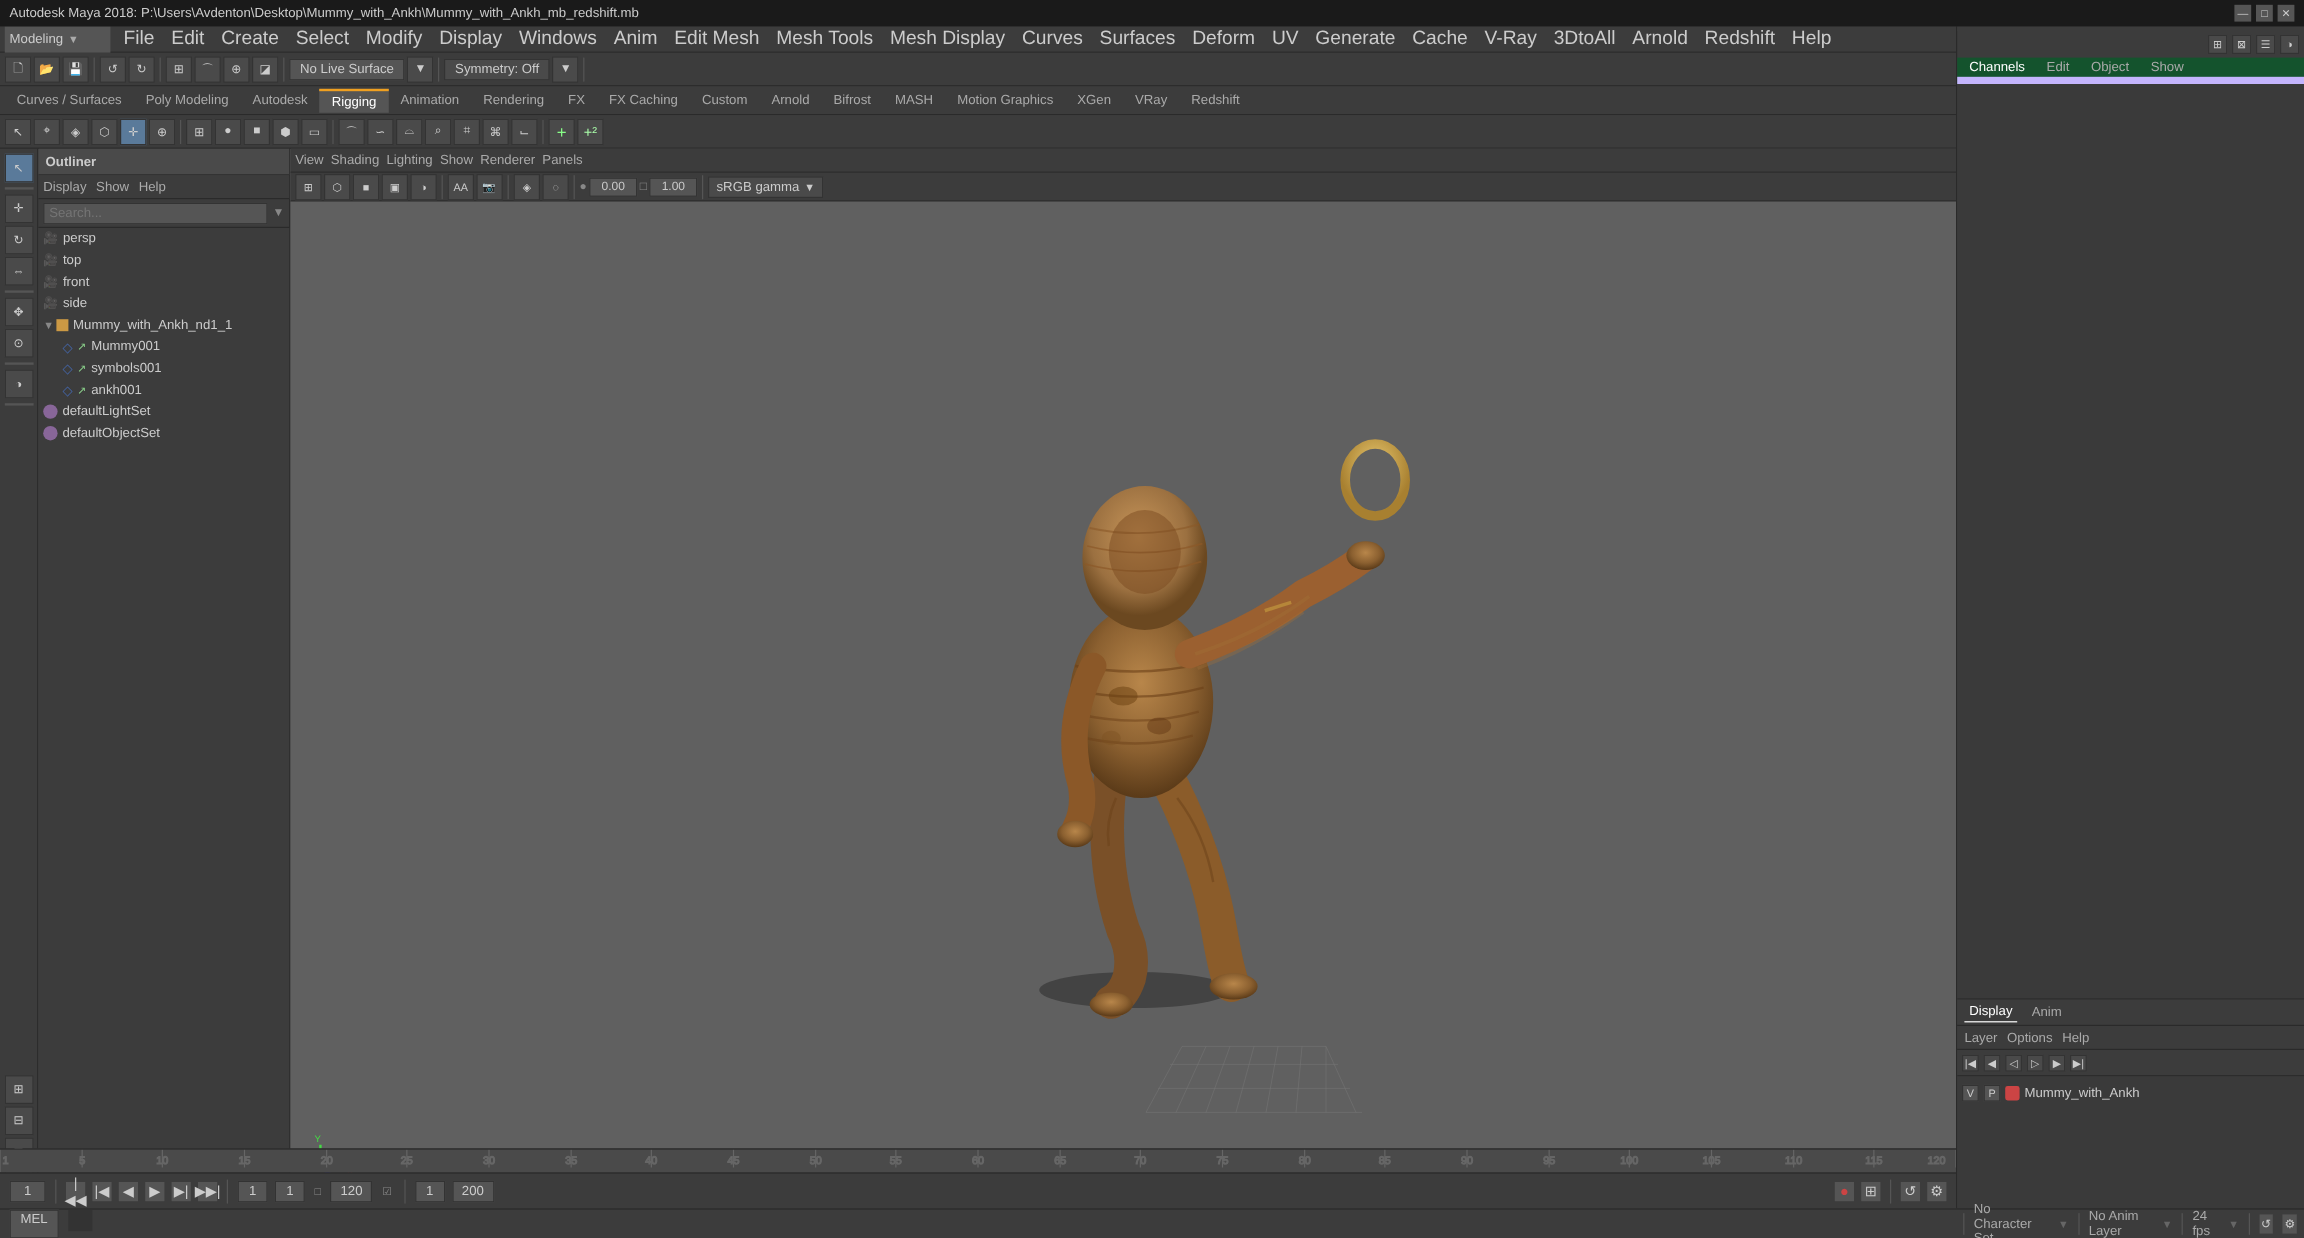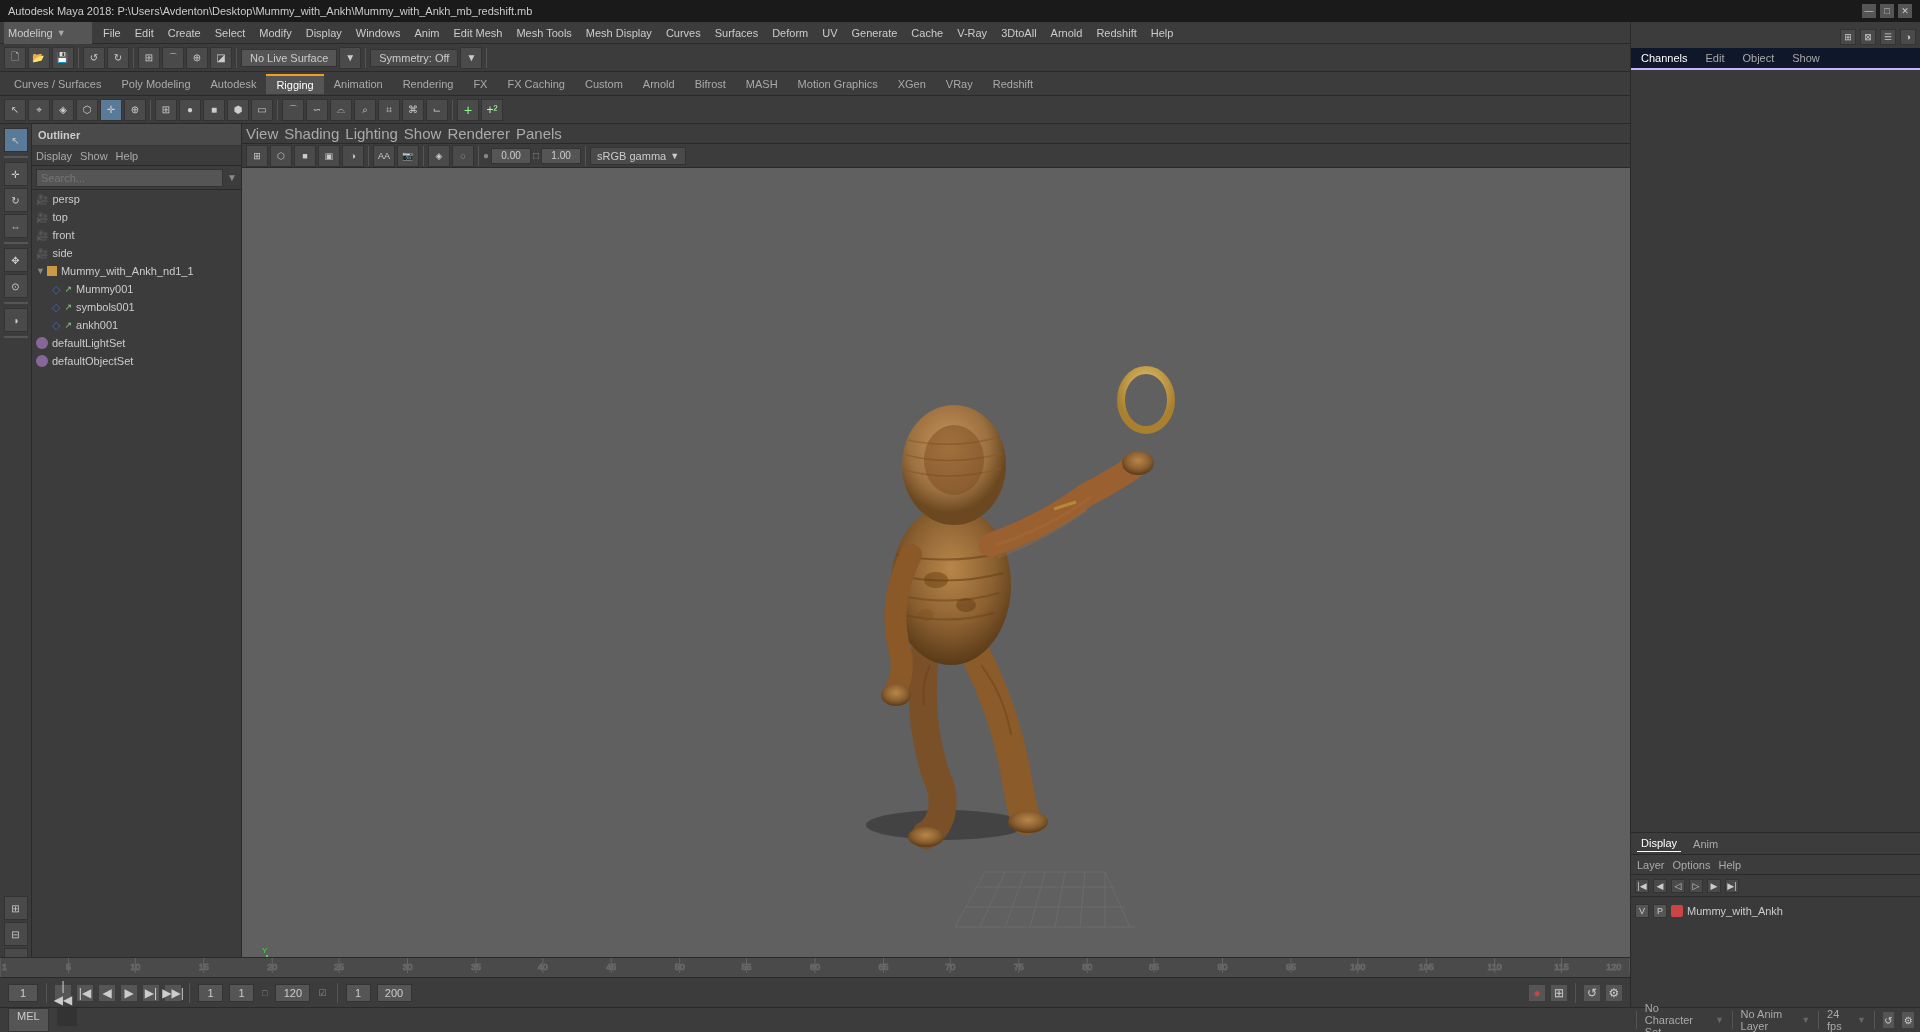--- a/index.html
+++ b/index.html
@@ -56,21 +56,21 @@
       right: 0;
       height: 22px;
       background: #3c3c3c;
       display: flex;
       align-items: center;
       padding: 0 4px;
       border-bottom: 1px solid #2a2a2a;
     }
     .menu-item {
       padding: 2px 7px;
-      font-size: 11px;
+      font-size: 16px;
       color: #cccccc;
       cursor: pointer;
       white-space: nowrap;
     }
 
     
     #toolbar1 {
       position: absolute;
       top: 44px;
       left: 0;
@@ -245,21 +245,21 @@
     #viewport-menu {
       height: 20px;
       background: #3c3c3c;
       display: flex;
       align-items: center;
       padding: 0 4px;
       gap: 6px;
       border-bottom: 1px solid #2a2a2a;
     }
     .vp-menu-item {
-      font-size: 15px;
+      font-size: 11px;
       color: #aaa;
       cursor: pointer;
     }
     #viewport-toolbar {
       height: 24px;
       background: #3c3c3c;
       display: flex;
       align-items: center;
       padding: 0 4px;
       gap: 2px;
@@ -298,26 +298,26 @@
       right: 0;
       width: 290px;
       bottom: 0;
       background: #3c3c3c;
       border-left: 1px solid #2a2a2a;
       display: flex;
       flex-direction: column;
     }
     #right-panel-header {
       height: 22px;
-      background: #0f172a;
+      background: #14532d;
       display: flex;
       align-items: center;
       padding: 0 6px;
       gap: 10px;
-      border-bottom: 2px solid #c4b5fd;
+      border-bottom: 6px solid #c4b5fd;
     }
     .right-tab {
       font-size: 11px;
       color: #aaa;
       cursor: pointer;
       padding: 2px 4px;
     }
     .right-tab.active { color: #fff; }
     #workspace-label {
       position: absolute;

